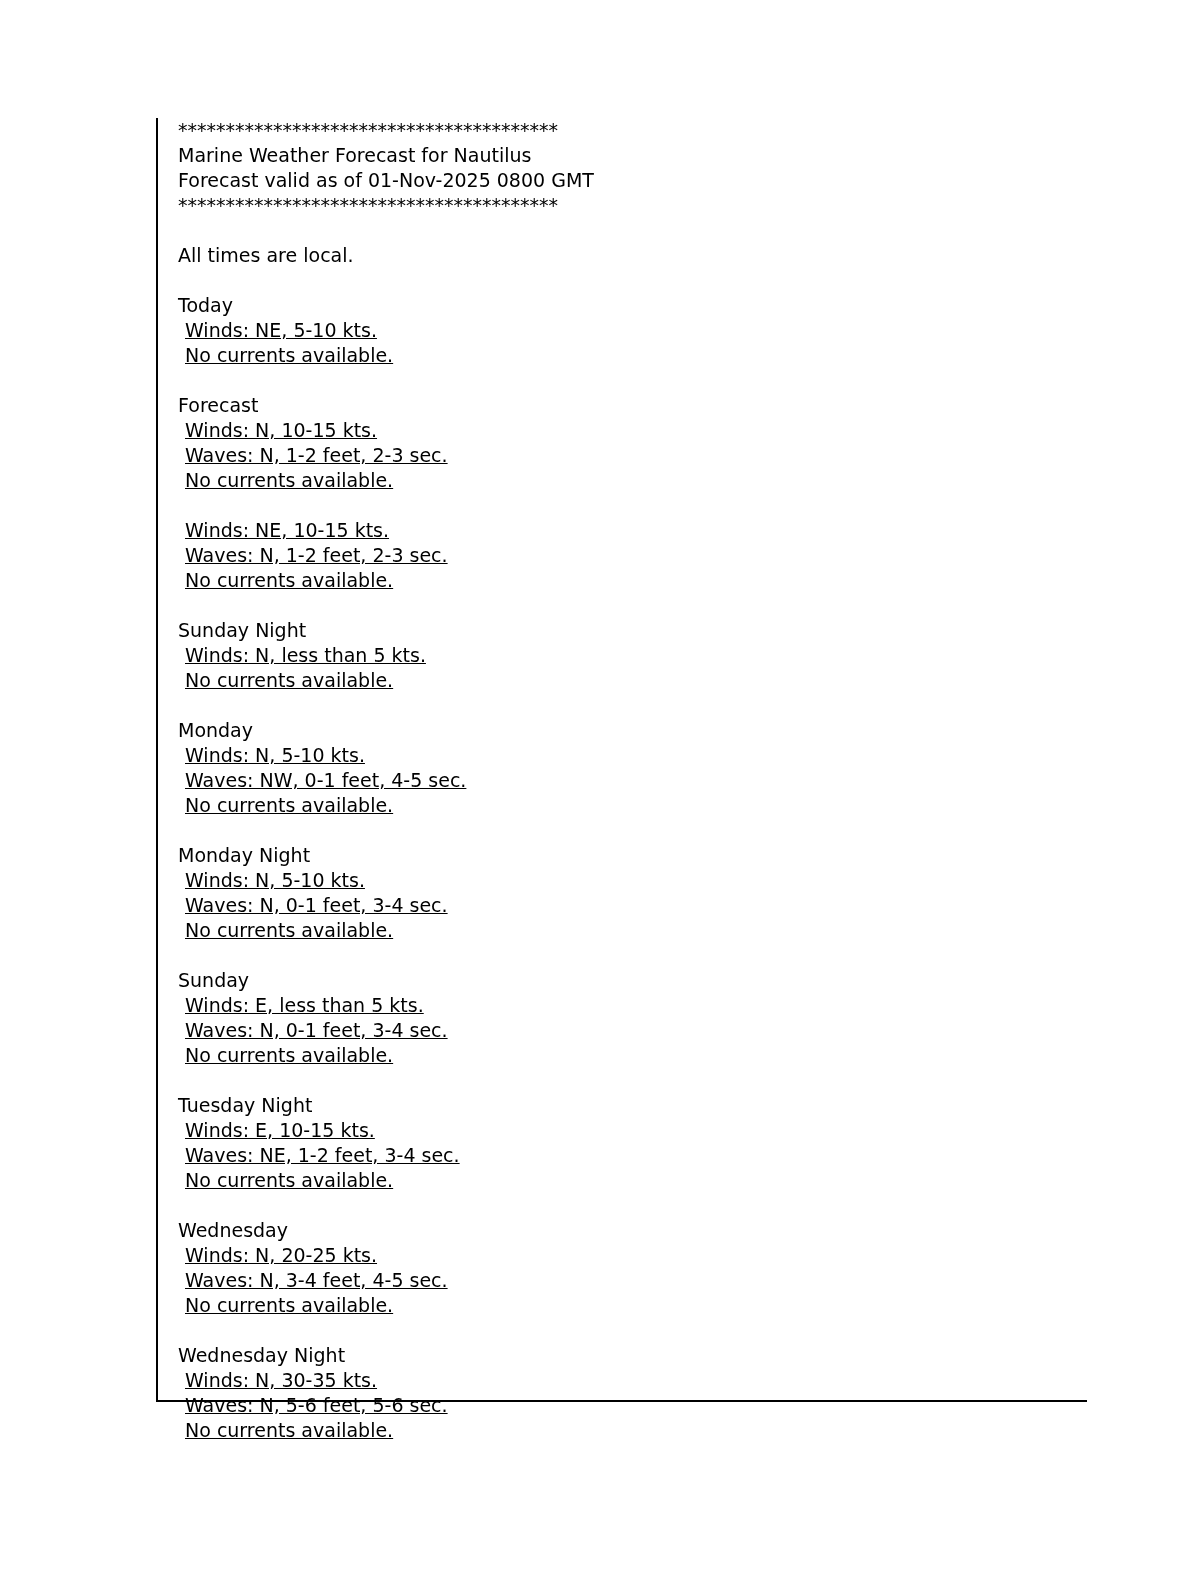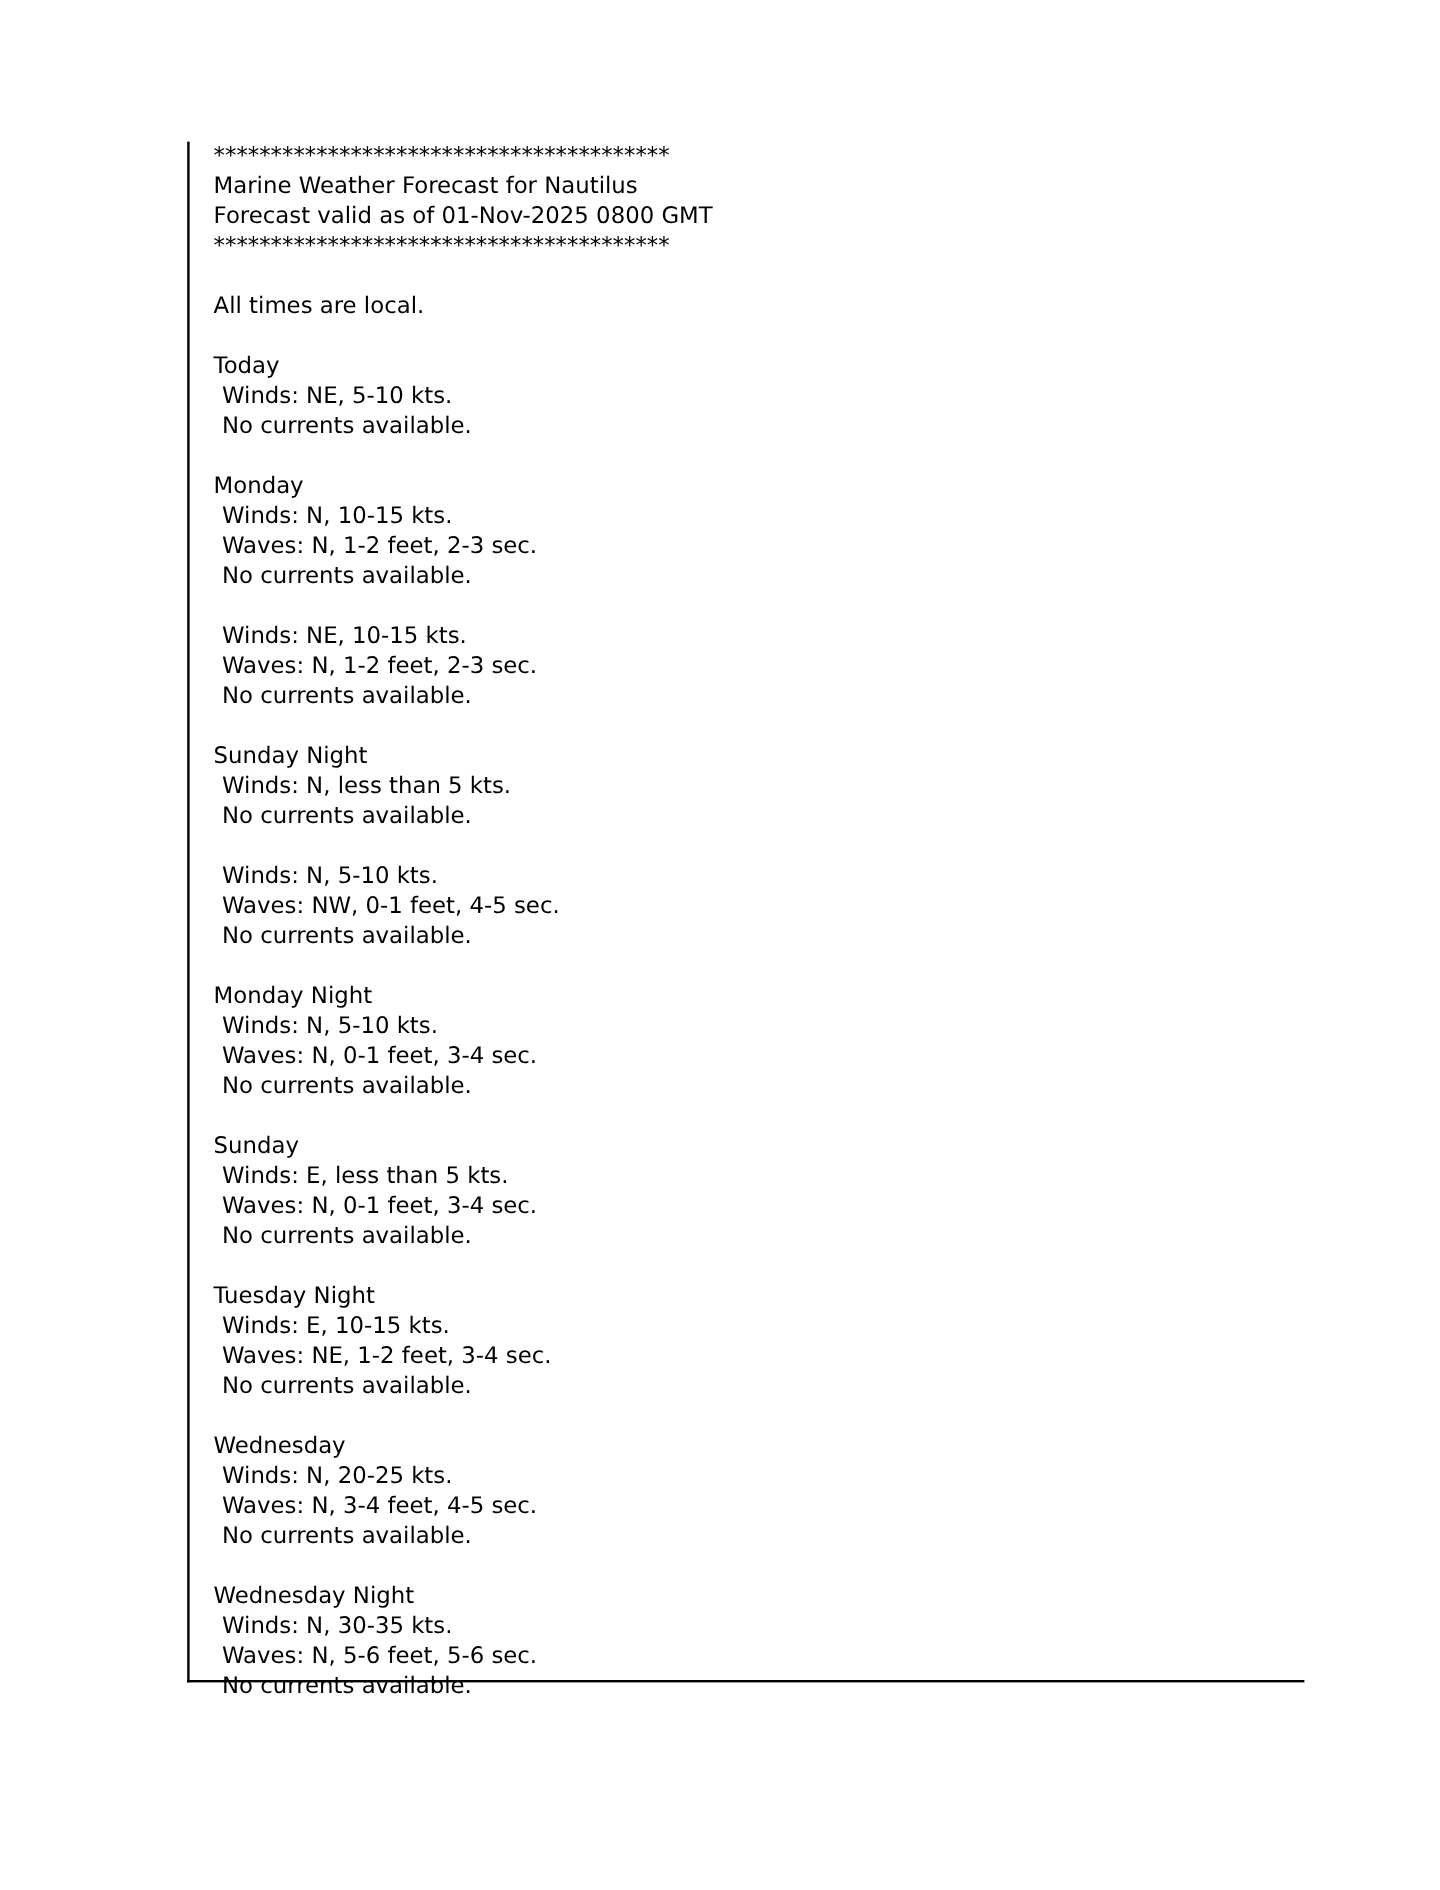--- a/index.html
+++ b/index.html
@@ -34,20 +34,21 @@
     left: 178px;
     top: 118px;
     width: 890px;
   }
   .line {
     height: 25px;
     white-space: pre;
   }
   .line.sub {
     padding-left: 7px;
+    text-decoration: underline;
   }
   .line.blank {
     height: 25px;
   }
 </style>
 </head>
 <body>
 
 <div class="page">
 
@@ -64,21 +65,21 @@
     <div class="line blank"></div>
 
     <section>
       <div class="line head">Today</div>
       <div class="line sub">Winds: NE, 5-10 kts.</div>
       <div class="line sub">No currents available.</div>
       <div class="line blank"></div>
     </section>
 
     <section>
-      <div class="line head">Monday</div>
+      <div class="line head">Forecast</div>
       <div class="line sub">Winds: N, 10-15 kts.</div>
       <div class="line sub">Waves: N, 1-2 feet, 2-3 sec.</div>
       <div class="line sub">No currents available.</div>
       <div class="line blank"></div>
     </section>
 
     <section>
       <div class="line sub">Winds: NE, 10-15 kts.</div>
       <div class="line sub">Waves: N, 1-2 feet, 2-3 sec.</div>
       <div class="line sub">No currents available.</div>
@@ -86,20 +87,21 @@
     </section>
 
     <section>
       <div class="line head">Sunday Night</div>
       <div class="line sub">Winds: N, less than 5 kts.</div>
       <div class="line sub">No currents available.</div>
       <div class="line blank"></div>
     </section>
 
     <section>
+      <div class="line head">Monday</div>
       <div class="line sub">Winds: N, 5-10 kts.</div>
       <div class="line sub">Waves: NW, 0-1 feet, 4-5 sec.</div>
       <div class="line sub">No currents available.</div>
       <div class="line blank"></div>
     </section>
 
     <section>
       <div class="line head">Monday Night</div>
       <div class="line sub">Winds: N, 5-10 kts.</div>
       <div class="line sub">Waves: N, 0-1 feet, 3-4 sec.</div>

